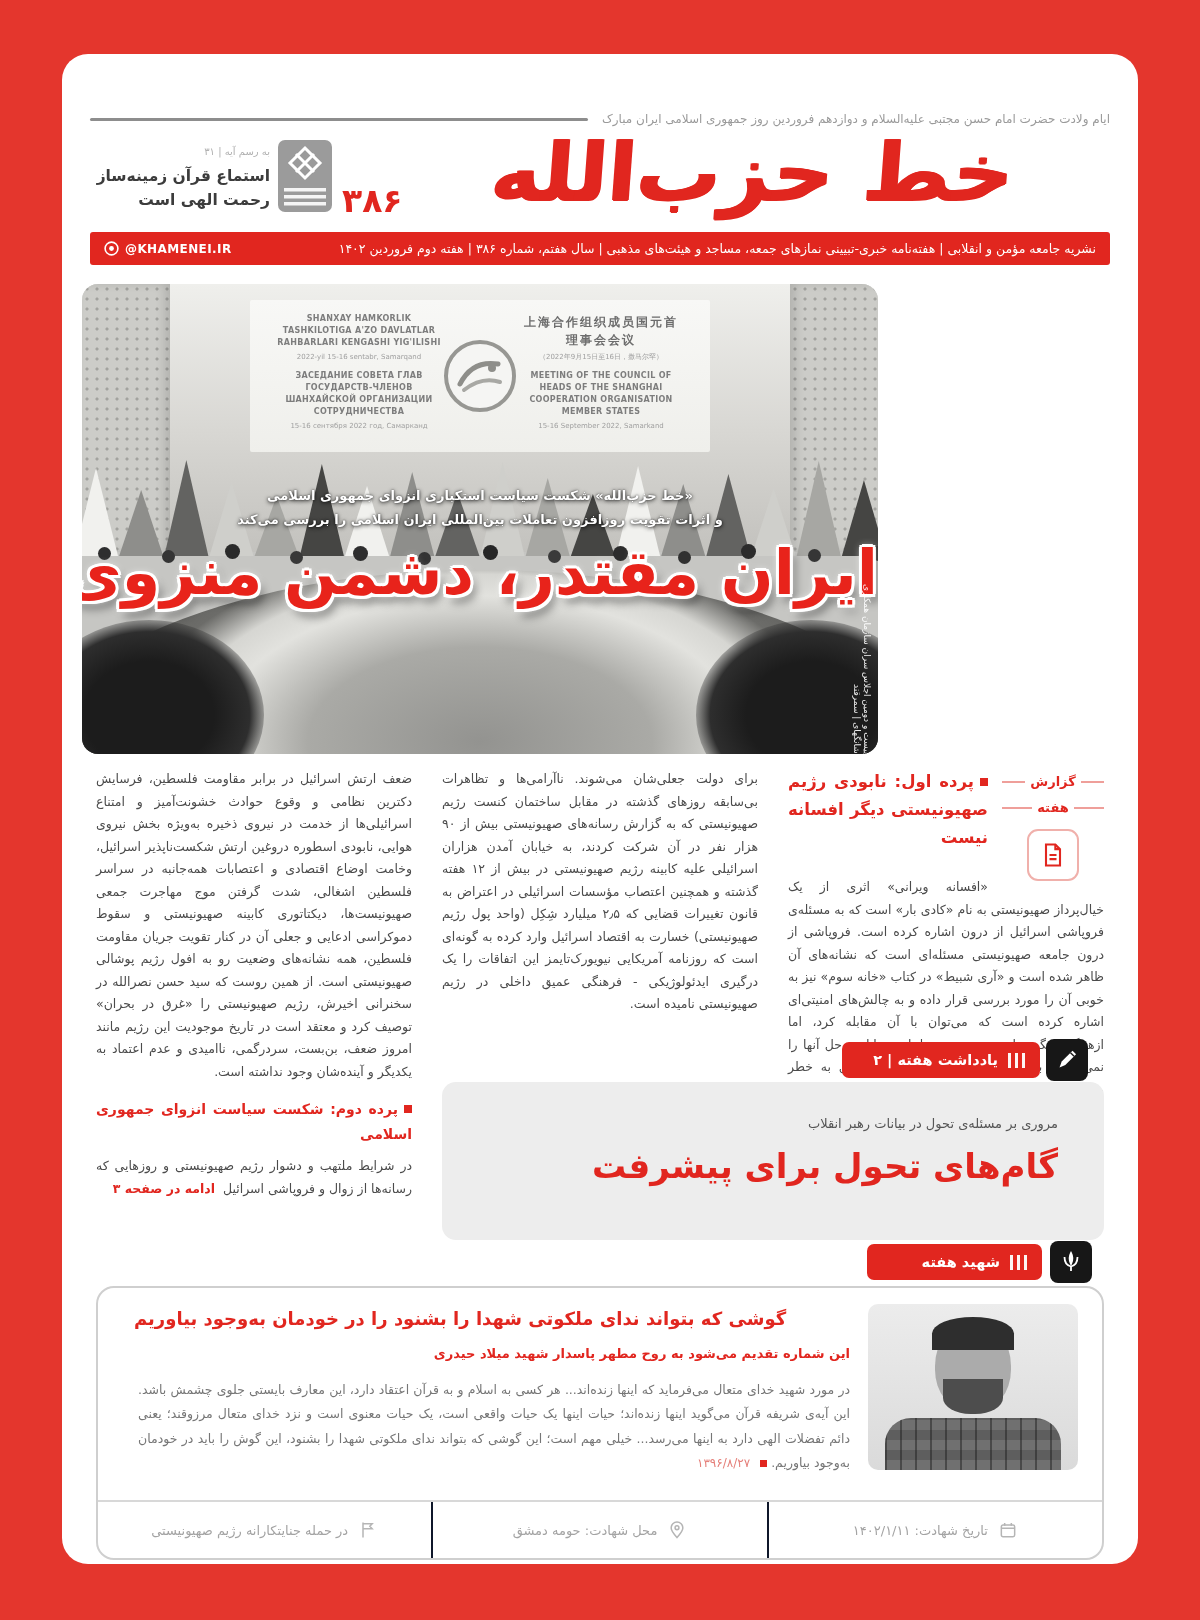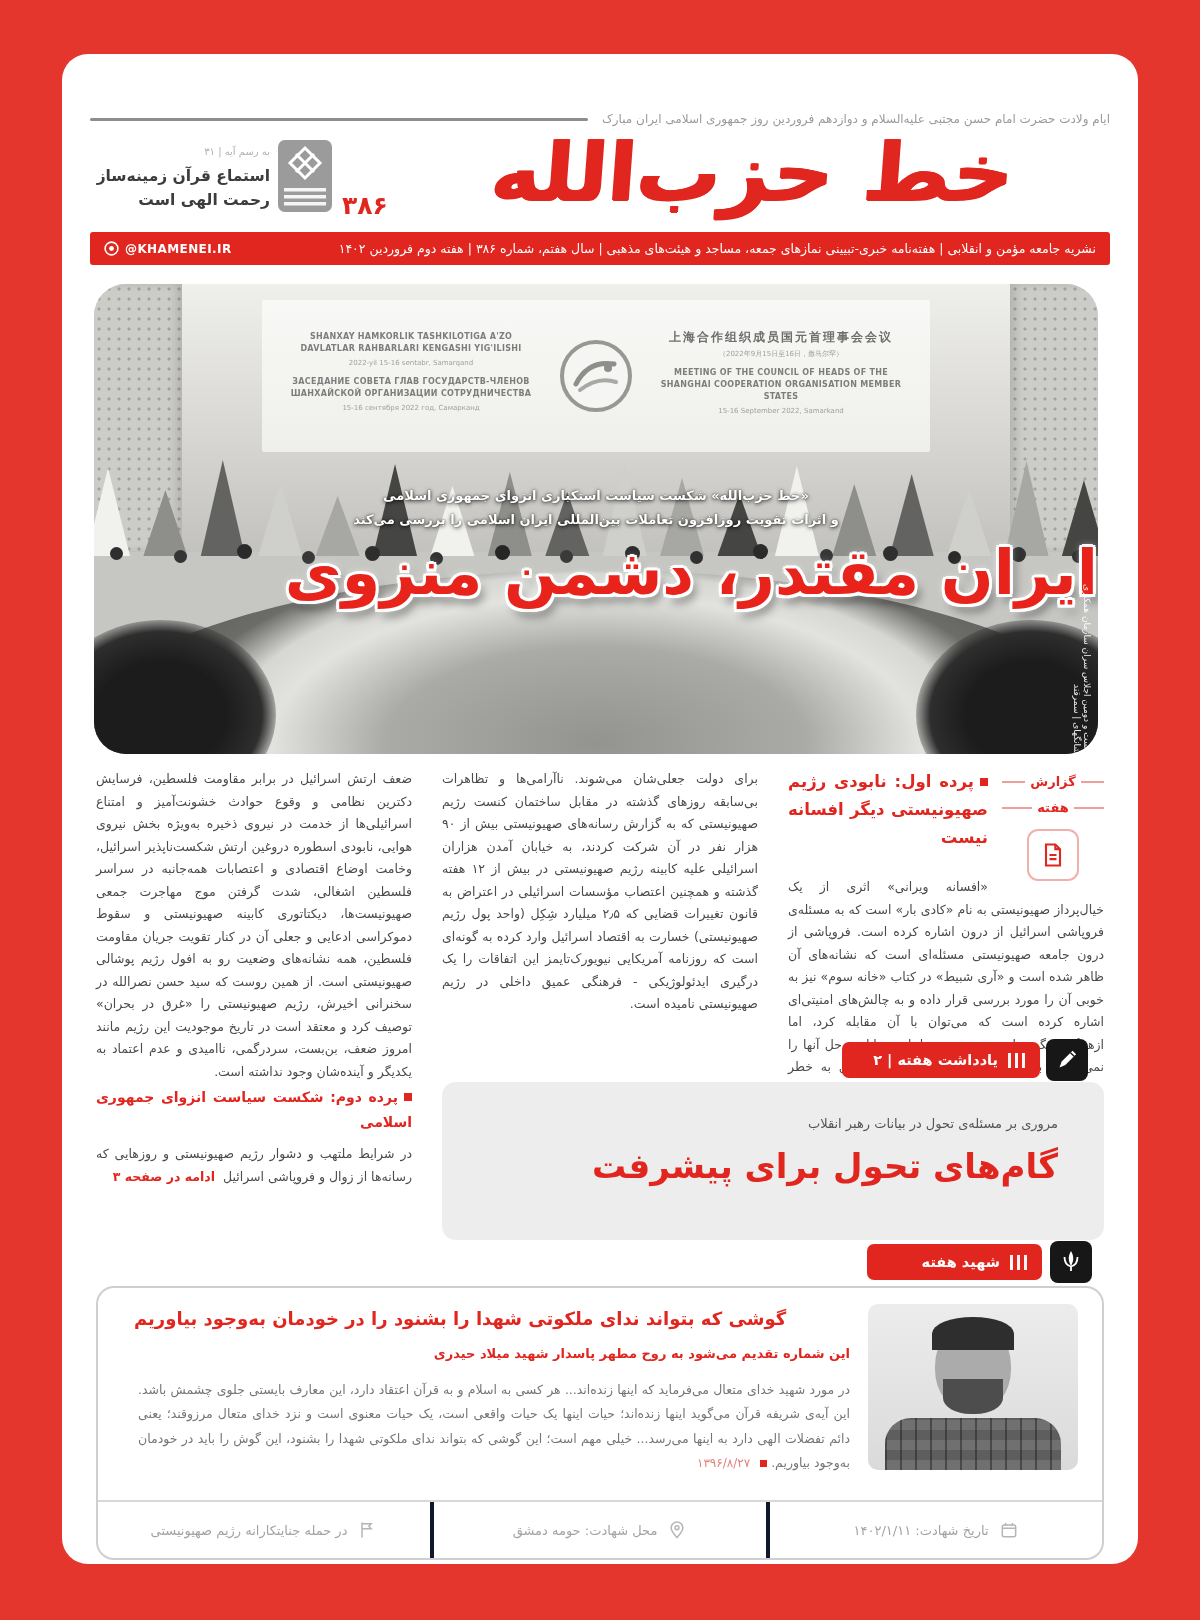--- a/index.html
+++ b/index.html
@@ -9,33 +9,33 @@
   .page{position:absolute;left:62px;top:54px;width:1076px;height:1510px;background:#ffffff;border-radius:26px}
 
   
   .top-strip{position:absolute;top:58px;left:28px;right:28px;display:flex;direction:rtl;align-items:center;gap:14px}
   .top-strip .txt{font-size:12px;color:#9a9a9a;white-space:nowrap}
   .top-strip .rule{flex:1;height:3px;background:#8d8d8d;border-radius:2px}
 
   
   .masthead{position:absolute;top:80px;left:28px;right:28px;height:94px}
   .logo{position:absolute;left:305px;right:0;top:-14px;height:104px;text-align:center;font-size:84px;font-weight:bold;color:#e1261f;line-height:104px;letter-spacing:-2px;transform:scaleY(.95) skewX(-4deg);text-shadow:1px 0 #e1261f,-1px 0 #e1261f,0 1px #e1261f;white-space:nowrap}
-  .issue-no{position:absolute;left:252px;bottom:8px;font-size:25px;font-weight:bold;color:#e1261f}
+  .issue-no{position:absolute;left:252px;bottom:8px;font-size:33px;font-weight:bold;color:#e1261f}
   .quran-icon{position:absolute;left:186px;top:4px;width:58px;height:76px}
   .side-note{position:absolute;left:0;top:12px;width:180px;direction:rtl;text-align:right}
   .side-note .kick{font-size:10px;color:#b0b0b0;margin-bottom:7px}
   .side-note .l{font-size:15.5px;font-weight:bold;color:#3c3c3c;line-height:1.55}
 
   
   .info-bar{position:absolute;top:178px;left:28px;right:28px;height:33px;background:#e1261f;border-radius:3px;display:flex;direction:rtl;align-items:center;justify-content:space-between;padding:0 14px;color:#fff}
   .info-bar .txt{font-size:12.5px;white-space:nowrap}
   .handle-group{display:flex;direction:ltr;align-items:center;gap:6px;font-weight:bold;font-size:12px;letter-spacing:.4px}
 
   
-  .hero{position:absolute;top:230px;left:32px;width:1004px;height:470px;border-radius:32px;overflow:hidden;background:#c6c6c3}
+  .hero{position:absolute;top:230px;left:20px;width:796px;height:470px;border-radius:16px;overflow:hidden;background:#c6c6c3}
   .backdrop{position:absolute;left:0;right:0;top:0;height:268px;background:linear-gradient(180deg,#efefec,#d8d7d3 55%,#c3c2be)}
   .pat{position:absolute;top:0;height:268px;width:88px;background-color:#ccccc8;background-image:radial-gradient(circle,#a2a29e 1.3px,transparent 1.8px);background-size:10px 10px;box-shadow:inset -6px 0 10px rgba(0,0,0,.12)}
   .pat.left{left:0}.pat.right{right:0;box-shadow:inset 6px 0 10px rgba(0,0,0,.12)}
   .banner{position:absolute;top:16px;left:168px;right:168px;height:152px;background:linear-gradient(#f8f8f6,#efefeb);display:flex;align-items:center;justify-content:space-between;padding:0 26px;border-radius:2px}
   .b-block{width:246px;text-align:center;color:#8b8b8b;line-height:1.5}
   .b-title{font-size:8px;font-weight:bold;color:#7d7d7d;letter-spacing:.3px}
   .b-sub{font-size:7px;color:#a0a0a0;margin:3px 0 8px}
   .b-zh{font-size:12px;color:#6d6d6d;letter-spacing:2px;font-weight:bold}
   .emblem{width:76px;height:76px}
   .flags-row{position:absolute;top:150px;left:-8px;right:-8px;height:122px;display:flex;align-items:flex-end;justify-content:space-between}
@@ -54,21 +54,21 @@
 
   
   .columns{position:absolute;top:714px;left:34px;width:1008px;display:grid;grid-template-columns:1fr 1fr 1fr;gap:30px;direction:rtl}
   .col{font-size:12.5px;color:#4b4b4b;line-height:1.8;text-align:justify}
   .kicker-float{float:right;width:102px;margin:2px 0 10px 14px;text-align:center}
   .k-line{display:flex;align-items:center;gap:5px;color:#e1261f;font-weight:bold;font-size:13px;margin-bottom:3px}
   .k-line .dash{flex:1;height:2px;background:#ef9f9a}
   .k-icon-box{width:52px;height:52px;border:2px solid #f0b0ab;border-radius:11px;margin:9px auto 0;display:flex;align-items:center;justify-content:center}
   .red-head{color:#e1261f;font-weight:bold;font-size:16.5px;line-height:1.7;margin-bottom:24px}
   .sq{display:inline-block;width:8px;height:8px;background:#e1261f;margin-left:6px;vertical-align:1px}
-  .sub-head{color:#e1261f;font-weight:bold;font-size:14px;margin:2px 0 8px}
+  .sub-head{color:#e1261f;font-weight:bold;font-size:14px;margin:14px 0 8px}
   .more-link{color:#e1261f;font-weight:bold}
 
   
   .tab{position:absolute;height:36px;background:#e1261f;border-radius:7px;display:flex;direction:rtl;align-items:center;gap:10px;padding:0 12px;z-index:5}
   .tab .ticks{width:20px;height:15px;background:repeating-linear-gradient(90deg,#fff 0 3px,transparent 3px 7px);opacity:.95}
   .tab .lbl{color:#fff;font-weight:bold;font-size:14.5px;white-space:nowrap}
   .tab-icon{position:absolute;width:42px;height:42px;background:#171717;border-radius:8px;display:flex;align-items:center;justify-content:center;z-index:5}
 
   .note-tab{left:780px;top:988px;width:198px}
   .note-icon{left:984px;top:985px}
@@ -86,21 +86,21 @@
   .p-body{position:absolute;bottom:-10px;left:50%;transform:translateX(-50%);width:176px;height:62px;border-radius:26px 26px 0 0;
     background:repeating-linear-gradient(0deg,#5e5e5e 0 10px,#707070 10px 20px),#666;background-blend-mode:normal}
   .p-body:after{content:"";position:absolute;inset:0;border-radius:26px 26px 0 0;background:repeating-linear-gradient(90deg,rgba(25,25,25,.45) 0 2px,transparent 2px 15px)}
   .martyr-title{position:absolute;right:252px;left:36px;top:20px;direction:rtl;text-align:left;font-size:18px;font-weight:bold;color:#e1261f}
   .martyr-dedication{position:absolute;right:252px;left:36px;top:58px;direction:rtl;text-align:right;font-size:13px;font-weight:bold;color:#e1261f}
   .martyr-body{position:absolute;right:252px;left:40px;top:90px;direction:rtl;text-align:justify;font-size:12.5px;color:#767676;line-height:1.95}
   .martyr-body .sq{width:7px;height:7px;vertical-align:0}
   .quote-date{color:#e57f79;font-size:12px}
   .martyr-footer{position:absolute;left:0;right:0;bottom:0;height:58px;border-top:2px solid #d8d8d8;display:flex;direction:rtl}
   .m-cell{flex:1;display:flex;direction:rtl;align-items:center;justify-content:center;gap:10px;color:#a3a3a3;font-size:13px}
-  .m-cell+.m-cell{border-left:none;border-right:4px solid #0f172a}
+  .m-cell+.m-cell{border-left:none;border-right:2px solid #0f172a}
 </style>
 </head>
 <body>
 
 <div class="page">
 
   <div class="top-strip">
     <span class="txt">ایام ولادت حضرت امام حسن مجتبی علیه‌السلام و دوازدهم فروردین روز جمهوری اسلامی ایران مبارک</span>
     <div class="rule"></div>
   </div>

